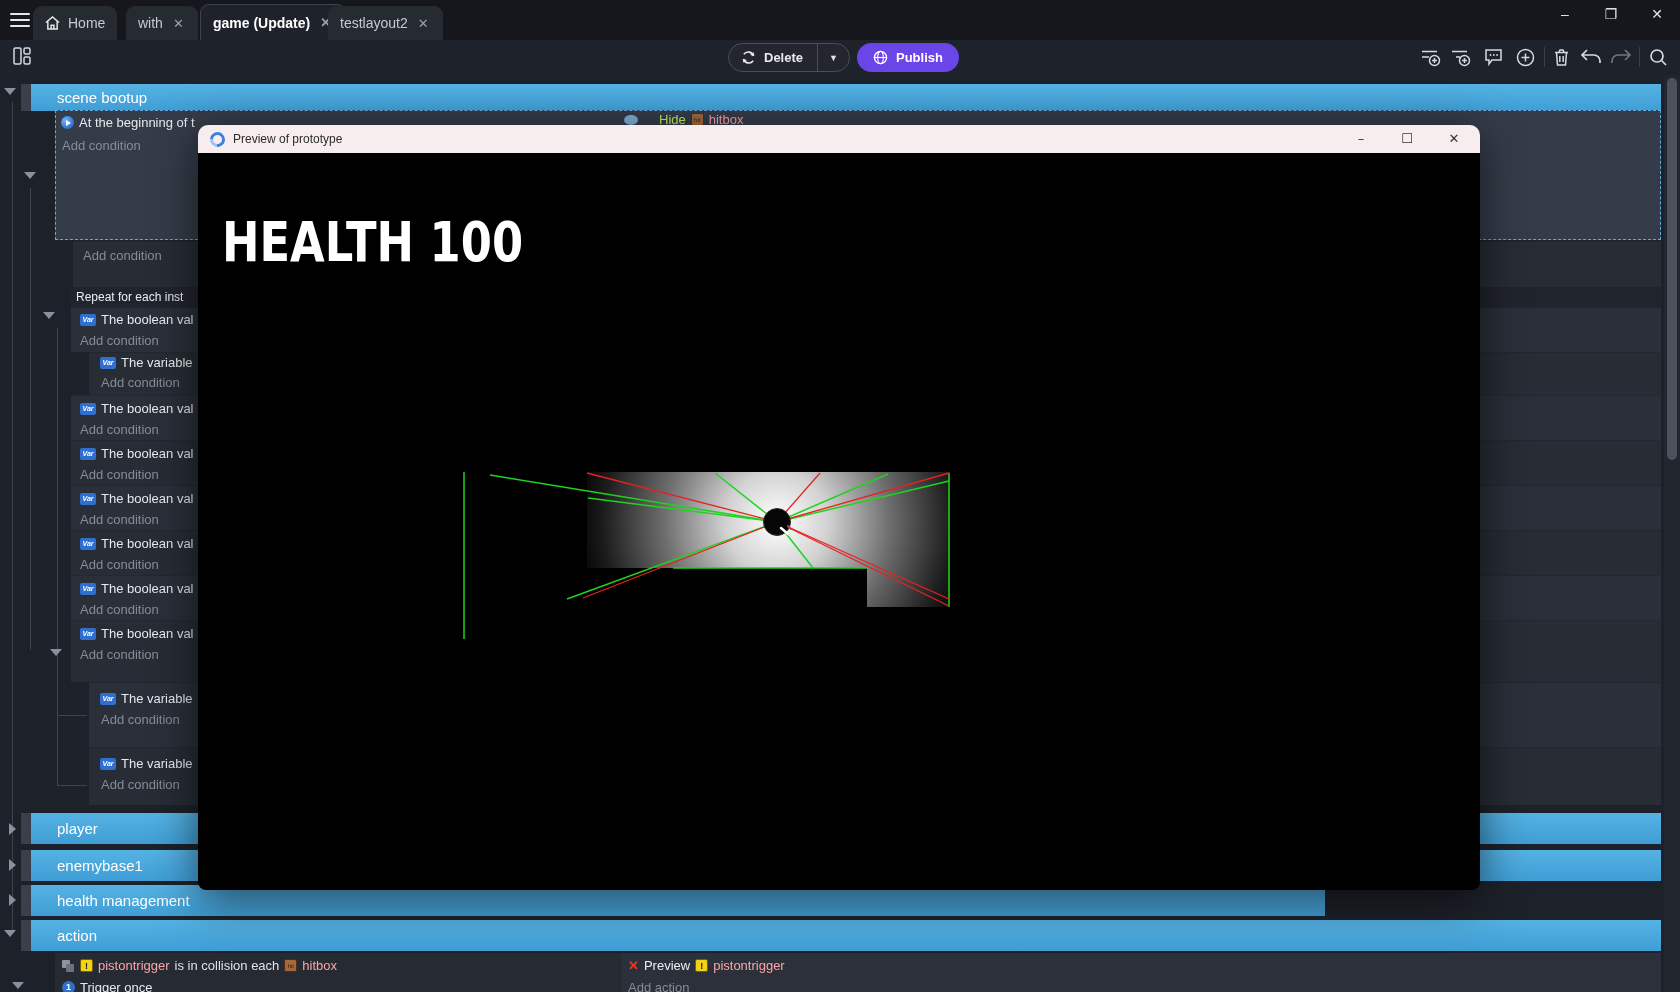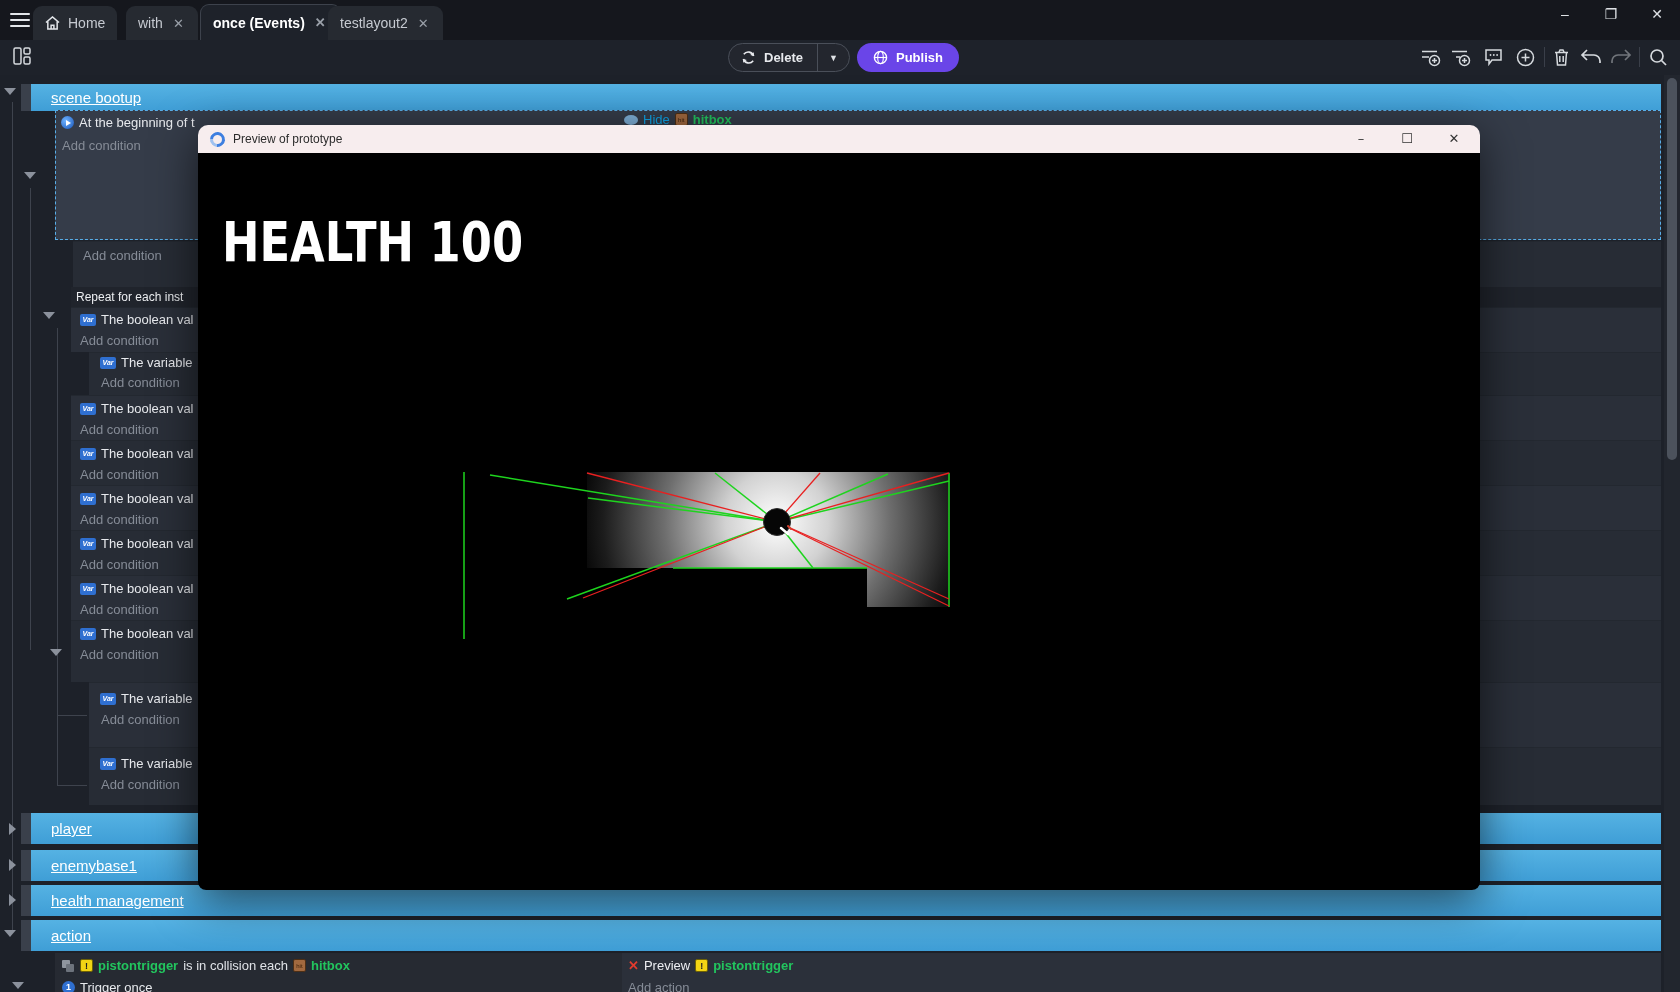--- a/index.html
+++ b/index.html
@@ -37,33 +37,33 @@
 
   
   .events-bg { left:0; top:75px; width:1680px; height:917px; background:#1d2129; }
   .gutterline { background:#3e434d; width:1px; }
   .tree-arrow { width:0; height:0; }
   .arr-down { border-left:6px solid transparent; border-right:6px solid transparent; border-top:7px solid #8b919c; }
   .arr-right { border-top:6px solid transparent; border-bottom:6px solid transparent; border-left:7px solid #8b919c; }
 
   .grp-strip { width:10px; background:#3a404b; }
   .grp-bar { background:linear-gradient(180deg,#55b2e3,#3f9ed6); color:#fff; font-size:15px;
-             display:flex; align-items:center; padding-left:20px;text-decoration:underline; }
+             display:flex; align-items:center; padding-left:26px; }
   .evrow { background:#2a2f39; border-top:1px solid #232830; }
   .evrow.alt { background:#272c35; }
   .cond-ln { position:absolute; display:flex; align-items:center; gap:5px; font-size:13px; color:#e7e9ed; white-space:nowrap;}
   .addlink { position:absolute; color:#868c97; font-size:13px; white-space:nowrap; }
   .repeat-hd { background:#20242c; color:#eceef1; font-size:12px; display:flex; align-items:center; padding-left:5px;}
   .varicon { display:inline-block; width:16px; height:12px; background:#2f6fd0; border-radius:2px;
              color:#fff; font-size:7px; font-style:italic; font-weight:bold; text-align:center; line-height:12px;}
   .beginicon { display:inline-block; width:13px; height:13px; border-radius:50%;
                background:radial-gradient(circle at 35% 35%, #6db2ff, #1955b8); position:relative;}
   .beginicon:after { content:""; position:absolute; left:5px; top:3.5px; border-left:5px solid #fff;
                border-top:3px solid transparent; border-bottom:3px solid transparent;}
-  .objname { color:#22c55e; font-weight:bold; }
+  .objname { color:#fca5a5; font-weight:normal; }
   .warnicon { display:inline-block; width:13px; height:13px; background:#f2d414; border:1px solid #6e6105;
               border-radius:2px; color:#222; font-size:9px; font-weight:bold; text-align:center; line-height:12px;}
   .hiticon { display:inline-block; width:13px; height:13px; background:#a2693f; border:1px solid #4e2f15;
              border-radius:2px; color:#3a1f08; font-size:6px; text-align:center; line-height:12px;}
   .collicon { display:inline-block; width:13px; height:12px; position:relative;}
   .collicon i { position:absolute; width:8px; height:8px; background:#8f959e; border-radius:1px;}
   .collicon i.b { left:4px; top:4px; background:#6d737c;}
   .onceicon { display:inline-block; width:13px; height:13px; border-radius:50%; background:#2f6fd0;
               color:#fff; font-size:9px; font-weight:bold; text-align:center; line-height:13px;}
   .eyeicon { display:inline-block; width:14px; height:10px; border-radius:50%; background:#7fb0d8; position:relative;}
@@ -102,21 +102,21 @@
     <svg width="15" height="14" viewBox="0 0 16 15">
       <path d="M1 7 L8 1 L15 7 M3 6 v8 h10 v-8 M6.5 14 v-4 h3 v4" fill="none" stroke="#e3e6ea" stroke-width="1.6"></path>
     </svg>
     <span>Home</span>
   </div>
   <div class="abs tab" style="left:126px;">
     <span>with</span>
     <span class="x">✕</span>
   </div>
   <div class="abs tab active" style="left:200px;">
-    <span>once (Events)</span>
+    <span>game (Update)</span>
     <span class="x">✕</span>
   </div>
   <div class="abs tab" style="left:328px;">
     <span>testlayout2</span>
     <span class="x">✕</span>
   </div>
 
   <div class="abs winctl" style="left:1556px;">–</div>
   <div class="abs winctl" style="left:1602px;">❐</div>
   <div class="abs winctl" style="left:1648px;">✕</div>
@@ -242,21 +242,21 @@
   </div>
 
   <div class="abs selected-event" style="left:55px;top:110px;width:1606px;height:130px;">
     <div class="cond-ln" style="left:5px;top:4px;">
       <span class="beginicon"></span>
       <span>At the beginning of t</span>
     </div>
     <div class="addlink" style="left:6px;top:27px;">Add condition</div>
     <div class="cond-ln" style="left:568px;top:1px;">
       <span class="eyeicon"></span>
-      <span style="color:#0ea5e9;">Hide</span>
+      <span style="color:#bef264;margin-left:16px;">Hide</span>
       <span class="hiticon">hit</span>
       <span class="objname">hitbox</span>
     </div>
   </div>
 
   <div class="abs evrow alt" style="left:73px;top:241px;width:1588px;height:46px;">
     <div class="addlink" style="left:10px;top:6px;">Add condition</div>
   </div>
 
   <div class="abs repeat-hd" style="left:71px;top:287px;width:1590px;height:20px;">
@@ -339,21 +339,21 @@
 
   <div class="abs grp-strip" style="left:21px;top:813px;height:31px;"></div>
   <div class="abs grp-bar" style="left:31px;top:813px;width:1630px;height:31px;">
     <span>player</span>
   </div>
   <div class="abs grp-strip" style="left:21px;top:850px;height:31px;"></div>
   <div class="abs grp-bar" style="left:31px;top:850px;width:1630px;height:31px;">
     <span>enemybase1</span>
   </div>
   <div class="abs grp-strip" style="left:21px;top:885px;height:31px;"></div>
-  <div class="abs grp-bar" style="left:31px;top:885px;width:1630px;height:31px;">
+  <div class="abs grp-bar" style="left:31px;top:885px;width:1294px;height:31px;">
     <span>health management</span>
   </div>
   <div class="abs grp-strip" style="left:21px;top:920px;height:31px;"></div>
   <div class="abs grp-bar" style="left:31px;top:920px;width:1630px;height:31px;">
     <span>action</span>
   </div>
 
   <div class="abs" style="left:55px;top:953px;width:567px;height:39px;background:#262a32;">
     <div class="cond-ln" style="left:7px;top:5px;">
       <span class="collicon">

